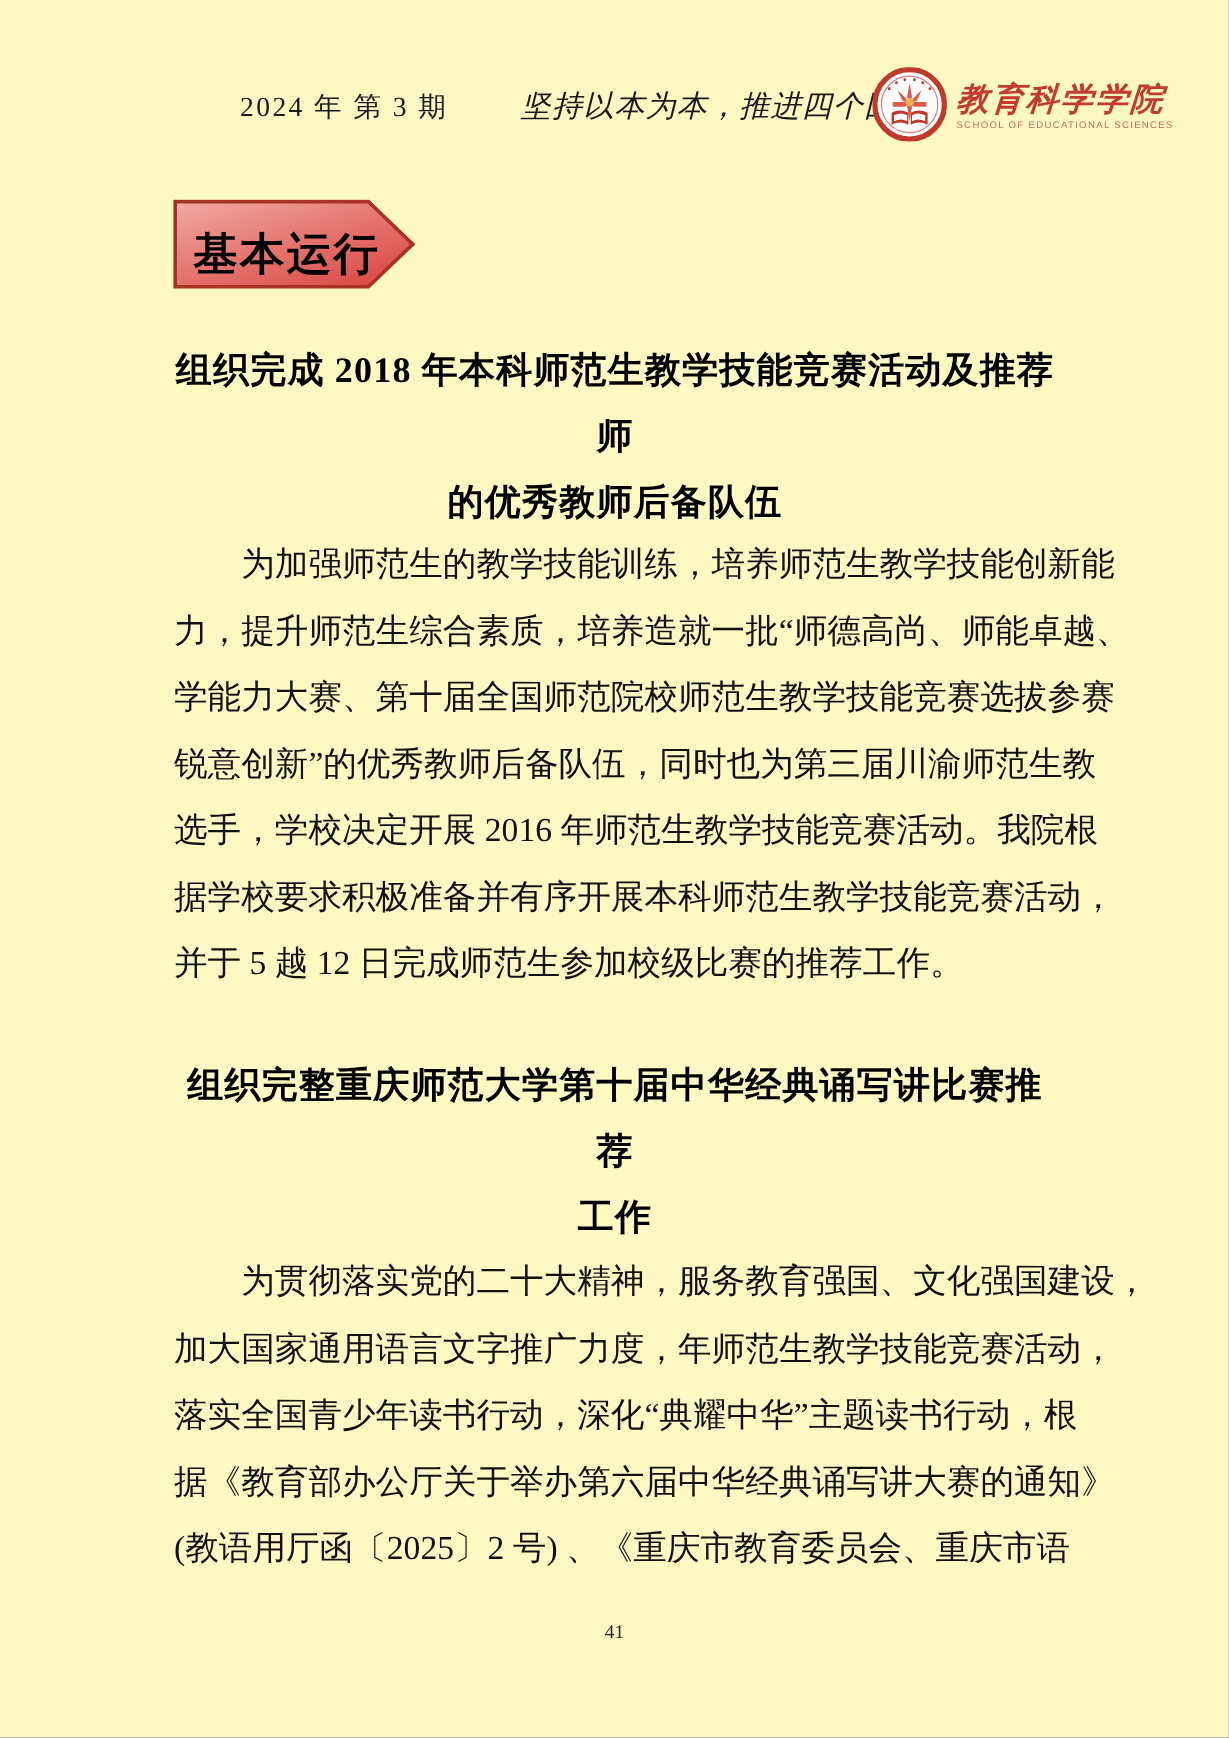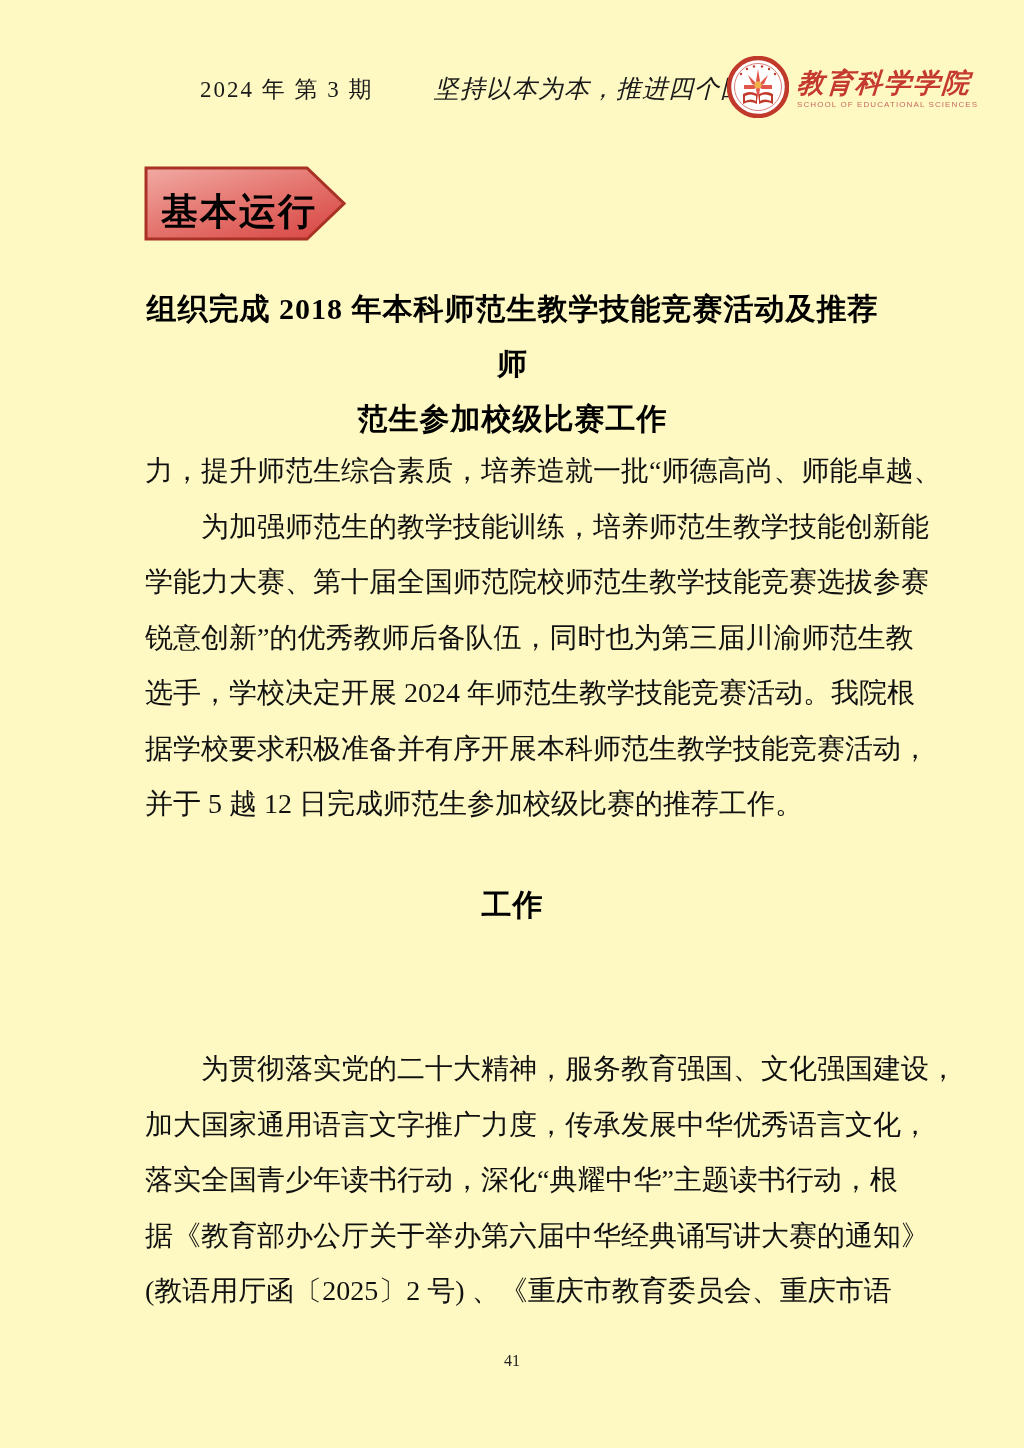--- a/index.html
+++ b/index.html
@@ -165,40 +165,41 @@
           <stop offset="100%" stop-color="#d94a47"></stop>
         </linearGradient>
       </defs>
       <polygon points="2,2 163,2 200,37.5 163,73 2,73" fill="url(#bannerGrad)" stroke="#a93226" stroke-width="3" stroke-linejoin="miter"></polygon>
     </svg>
     <div class="banner-label">基本运行</div>
   </div>
 
   <div class="article-title title-1">
     <div>组织完成 2018 年本科师范生教学技能竞赛活动及推荐师</div>
-    <div>范生参加校级比赛工作</div>
+    <div>的优秀教师后备队伍</div>
   </div>
 
   <div class="article-body body-1">
+    <div class="body-line indent">为加强师范生的教学技能训练，培养师范生教学技能创新能</div>
     <div class="body-line">力，提升师范生综合素质，培养造就一批“师德高尚、师能卓越、</div>
-    <div class="body-line indent">为加强师范生的教学技能训练，培养师范生教学技能创新能</div>
     <div class="body-line">学能力大赛、第十届全国师范院校师范生教学技能竞赛选拔参赛</div>
     <div class="body-line">锐意创新”的优秀教师后备队伍，同时也为第三届川渝师范生教</div>
-    <div class="body-line">选手，学校决定开展 2024 年师范生教学技能竞赛活动。我院根</div>
+    <div class="body-line">选手，学校决定开展 2016 年师范生教学技能竞赛活动。我院根</div>
     <div class="body-line">据学校要求积极准备并有序开展本科师范生教学技能竞赛活动，</div>
     <div class="body-line">并于 5 越 12 日完成师范生参加校级比赛的推荐工作。</div>
   </div>
 
   <div class="article-title title-2">
+    <div>组织完整重庆师范大学第十届中华经典诵写讲比赛推荐</div>
     <div>工作</div>
   </div>
 
   <div class="article-body body-2">
     <div class="body-line indent">为贯彻落实党的二十大精神，服务教育强国、文化强国建设，</div>
-    <div class="body-line">加大国家通用语言文字推广力度，传承发展中华优秀语言文化，</div>
+    <div class="body-line">加大国家通用语言文字推广力度，年师范生教学技能竞赛活动，</div>
     <div class="body-line">落实全国青少年读书行动，深化“典耀中华”主题读书行动，根</div>
     <div class="body-line">据《教育部办公厅关于举办第六届中华经典诵写讲大赛的通知》</div>
     <div class="body-line">(教语用厅函〔2025〕2 号) 、《重庆市教育委员会、重庆市语</div>
   </div>
 
   <div class="page-number">41</div>
 
 </div>
 
 </body></html>

